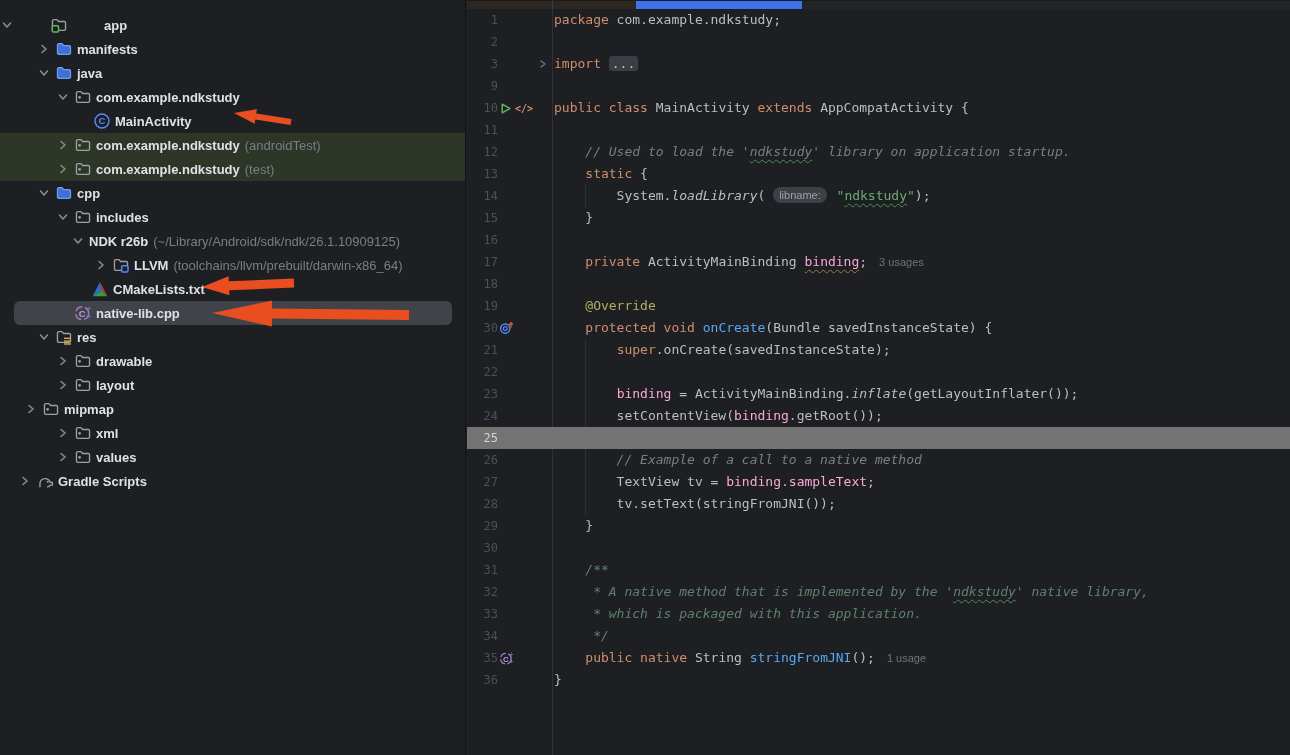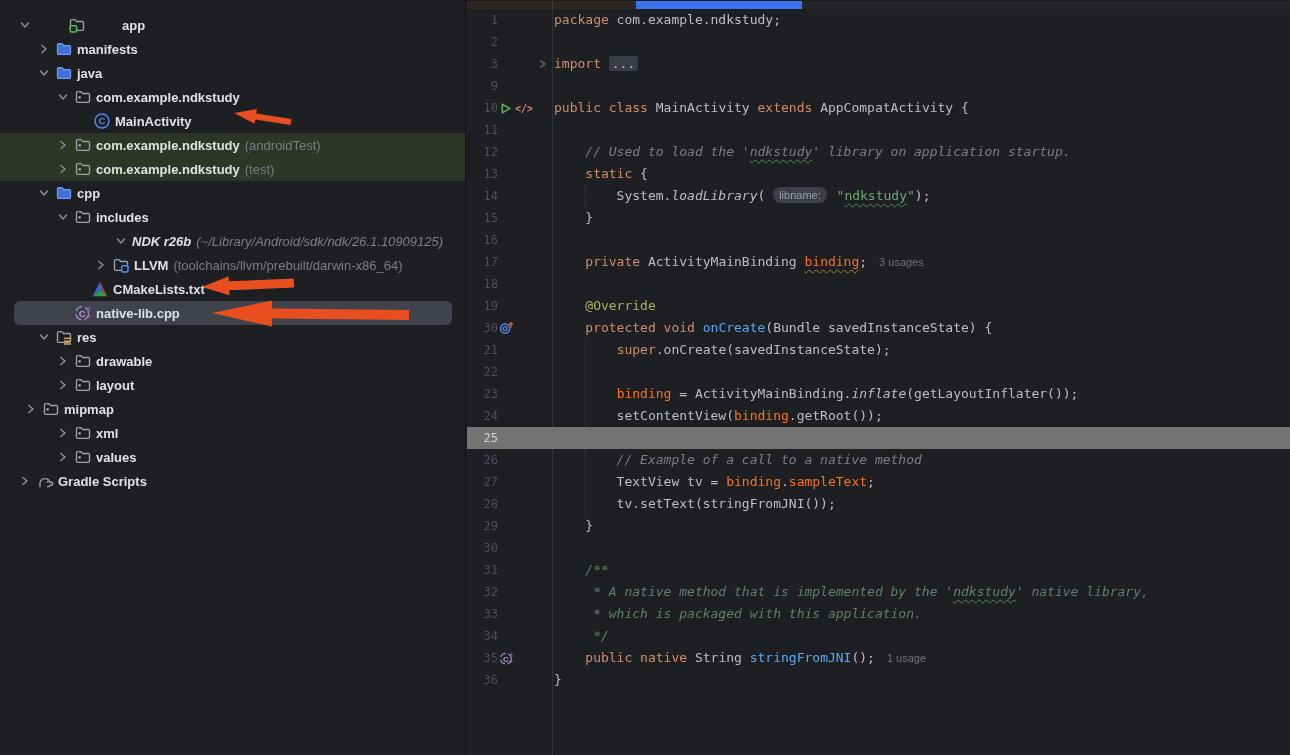--- a/index.html
+++ b/index.html
@@ -33,21 +33,21 @@
   .lnum{position:absolute;left:0;top:0;width:31px;text-align:right;
         font:12px/22px "DejaVu Sans Mono",monospace;color:#4b5059;}
   .cline.current .lnum{color:#d0d3da;}
   .gicons{position:absolute;left:32px;top:0;height:22px;display:flex;align-items:center;gap:3px;}
   .fchev{position:absolute;left:71px;top:0;height:22px;display:flex;align-items:center;}
   .codetxt{position:absolute;left:87px;top:0;white-space:pre;
            font:13px/22px "DejaVu Sans Mono",monospace;color:#bcbec4;}
   .s-kw{color:#cf8e6d;}
   .s-pl{color:#bcbec4;}
   .s-mth{color:#56a8f5;}
-  .s-fld{color:#f97316;}
+  .s-fld{color:#f9a8d4;}
   .s-str{color:#6aab73;}
   .s-cmt{color:#7a7e85;font-style:italic;}
   .s-doc{color:#5f826b;font-style:italic;}
   .s-ann{color:#b3ae60;}
   .itl{font-style:italic;}
   .sq{text-decoration-line:underline;text-decoration-style:wavy;text-decoration-color:#4c9157;
       text-decoration-thickness:1px;text-underline-offset:3px;}
   .sqy{text-decoration-line:underline;text-decoration-style:wavy;text-decoration-color:#9a7b35;
       text-decoration-thickness:1px;text-underline-offset:3px;}
   .pill{display:inline-block;background:#3d4046;color:#9ba0a8;font:11px/14px "Liberation Sans",sans-serif;
@@ -55,21 +55,21 @@
   .foldpill{background:#3a3d43;border-radius:3px;color:#bcbec4;padding:0 3px;}
   .inlay{font:11px/22px "Liberation Sans",sans-serif;color:#6f737a;margin-left:12px;}
 </style>
 </head>
 <body>
 
 <div class="stage">
 
   <div class="project">
     <div class="tree" id="tree">
-        <div class="trow" style="padding-left: 18px; gap: 32px;">
+        <div class="trow" style=" gap: 32px;">
           <span class="chev">
             <svg width="14" height="14" viewBox="0 0 14 14">
               <polyline points="3.5,5 7,9 10.5,5" fill="none" stroke="#878b92" stroke-width="1.6" stroke-linecap="round" stroke-linejoin="round"></polyline>
             </svg>
           </span>
           <span class="ticon">
             <svg width="18" height="18" viewBox="0 0 16 16">
               <path d="M2.2 4.4 C2.2 3.7 2.7 3.2 3.4 3.2 H6.1 L7.7 4.9 H12.6 C13.3 4.9 13.8 5.4 13.8 6.1 V11.6 C13.8 12.3 13.3 12.8 12.6 12.8 H3.4 C2.7 12.8 2.2 12.3 2.2 11.6 Z" fill="none" stroke="#9da0a6" stroke-width="1.2"></path>
                 <rect x="2" y="8.6" width="5.6" height="5.6" rx="1" fill="#1e1f22" stroke="#5fb764" stroke-width="1.3"></rect>
             </svg>
@@ -178,21 +178,21 @@
             </svg>
           </span>
           <span class="ticon">
             <svg width="18" height="18" viewBox="0 0 16 16">
               <path d="M2.2 4.4 C2.2 3.7 2.7 3.2 3.4 3.2 H6.1 L7.7 4.9 H12.6 C13.3 4.9 13.8 5.4 13.8 6.1 V11.6 C13.8 12.3 13.3 12.8 12.6 12.8 H3.4 C2.7 12.8 2.2 12.3 2.2 11.6 Z" fill="none" stroke="#9da0a6" stroke-width="1.2"></path>
                 <circle cx="5" cy="8.3" r="1.2" fill="#9da0a6"></circle>
             </svg>
           </span>
           <span class="tlabel">includes</span>
         </div>
-        <div class="trow" style="padding-left: 114px; font-style: italic;">
+        <div class="trow" style="padding-left: 71px;">
           <span class="chev">
             <svg width="14" height="14" viewBox="0 0 14 14">
               <polyline points="3.5,5 7,9 10.5,5" fill="none" stroke="#878b92" stroke-width="1.6" stroke-linecap="round" stroke-linejoin="round"></polyline>
             </svg>
           </span>
           <span class="tlabel">NDK r26b</span>
           <span class="thint">(~/Library/Android/sdk/ndk/26.1.10909125)</span>
         </div>
         <div class="trow" style="padding-left: 94px;">
           <span class="chev">

